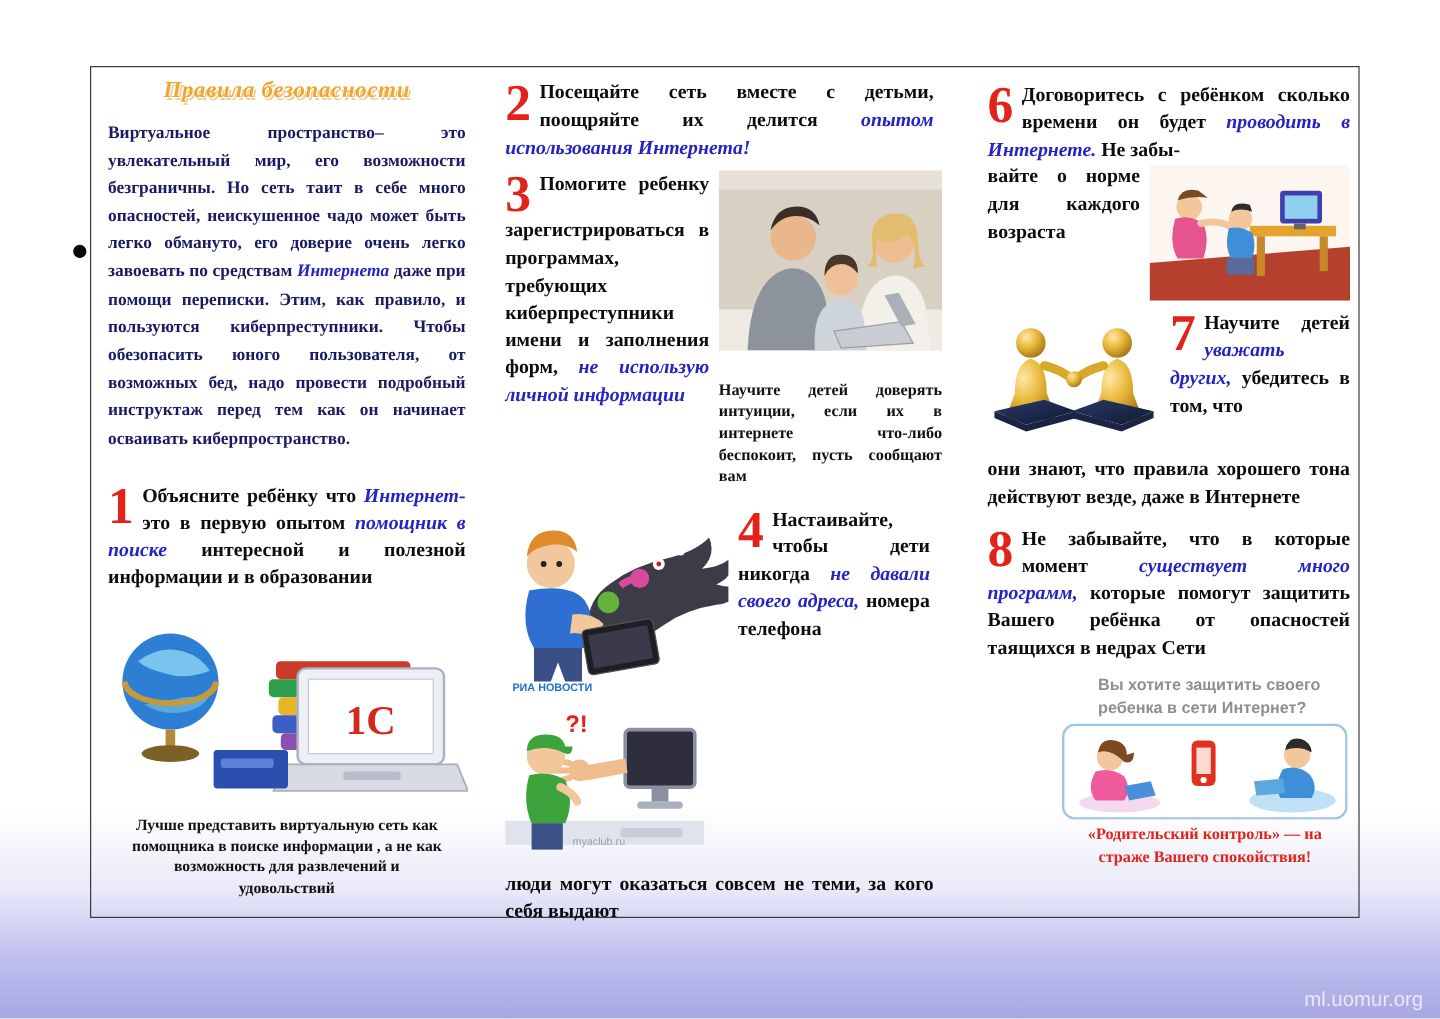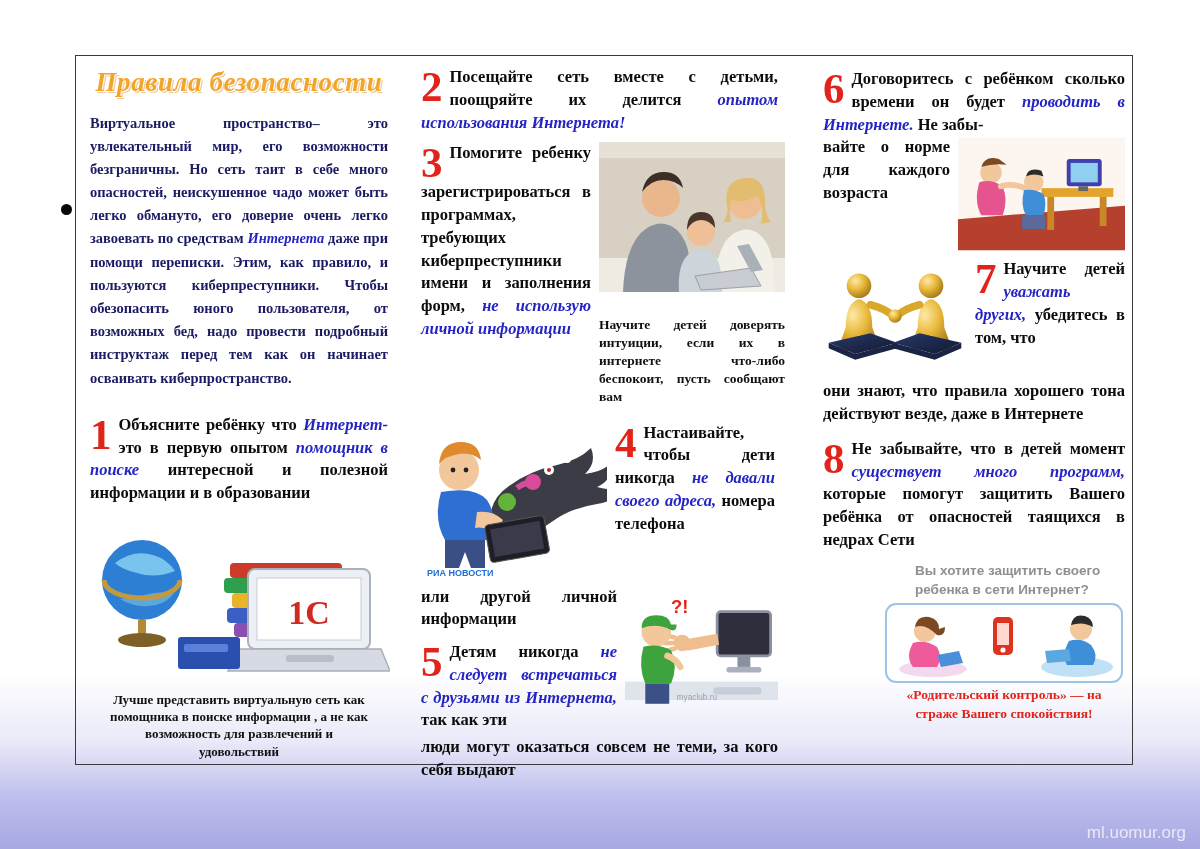--- a/index.html
+++ b/index.html
@@ -7,21 +7,21 @@
   .page{position:absolute;inset:0;background:#fff;overflow:hidden;}
   .bottom-gradient{position:absolute;left:0;bottom:0;width:100%;height:175px;
     background:linear-gradient(180deg, rgba(255,255,255,0) 0%, rgba(208,208,241,0.45) 38%, #bfbfee 70%, #a7a7e2 100%);}
   .watermark{position:absolute;right:14px;bottom:6px;font-family:"Liberation Sans",sans-serif;font-size:17px;color:#e8e8f8;}
   .border-box{position:absolute;left:75px;top:55px;width:1056px;height:708px;border:1px solid #3a3a3a;}
   .punch-dot{position:absolute;left:61px;top:204px;width:11px;height:11px;border-radius:50%;background:#070707;}
   .col{position:absolute;}
   .col1{left:90px;top:62px;width:298px;}
   .col2{left:421px;top:66px;width:357px;}
   .col3{left:823px;top:68px;width:302px;}
-  .title{font-size:27px;font-weight:bold;font-style:italic;color:#f2a52b;text-align:center;line-height:1.5;letter-spacing:0.6px;
+  .title{font-size:19px;font-weight:bold;font-style:italic;color:#f2a52b;text-align:center;line-height:1.5;letter-spacing:0.6px;
     text-shadow:1px 1px 0 rgba(255,255,255,0.9), 2px 2px 0 rgba(213,138,30,0.45);}
   .intro{margin-top:9px;font-size:14.5px;font-weight:bold;color:#1b1b63;line-height:1.6;text-align:justify;}
   .item{font-size:16.5px;font-weight:bold;color:#0c0c0c;line-height:1.38;text-align:justify;}
   .item::after{content:"";display:block;clear:both;}
   .seg-em{color:#2424c4;font-style:italic;}
   .num{float:left;font-size:43px;line-height:37px;color:#e2231a;margin:2px 7px 0 0;font-weight:bold;}
   .caption{font-size:13px;font-weight:bold;color:#111;line-height:1.33;}
   .center-cap{text-align:center;width:268px;margin:14px auto 0;}
   .just{text-align:justify;margin-top:24px;font-size:13.5px;}
   .flexrow{display:flex;gap:8px;align-items:flex-start;}
@@ -154,27 +154,20 @@
         </g>
         <text x="6" y="154" font-size="9" font-weight="bold" fill="#1f6fd0" font-family="Liberation Sans, sans-serif">РИА НОВОСТИ</text>
       </svg>
       <div class="item narrow160">
         <span class="num">4</span>
         <span><span class="seg-p">Настаивайте, чтобы дети никогда </span><span class="seg-em">не давали своего адреса, </span><span class="seg-p">номера телефона</span></span>
       </div>
     </div>
 
     <div class="flexrow mt4">
-      <div class="leftstack">
-        <div class="item"><span class="seg-p">или другой личной информации</span></div>
-        <div class="item mt10">
-          <span class="num">5</span>
-          <span><span class="seg-p">Детям никогда </span><span class="seg-em">не следует встречаться с друзьями из Интернета, </span><span class="seg-p">так как эти</span></span>
-        </div>
-      </div>
       <svg width="166" height="136" viewBox="0 0 166 136">
         <rect x="0" y="98" width="166" height="20" fill="#dfe3ec"></rect>
         <g>
           <rect x="100" y="22" width="58" height="48" rx="4" fill="#2e2e3c" stroke="#8a90a0" stroke-width="3"></rect>
           <rect x="122" y="70" width="14" height="12" fill="#8a90a0"></rect>
           <rect x="110" y="82" width="38" height="6" rx="3" fill="#aab0be"></rect>
           <rect x="96" y="104" width="52" height="8" rx="3" fill="#c8cdd8"></rect>
         </g>
         <g>
           <path d="M100 46 l-34 6 q-8 2 -6 8 q2 5 10 4 l32 -6z" fill="#f0bd8e"></path>
@@ -261,21 +254,21 @@
       </svg>
       <div class="item narrow150">
         <span class="num">7</span>
         <span><span class="seg-p">Научите детей </span><span class="seg-em">уважать других, </span><span class="seg-p">убедитесь в том, что</span></span>
       </div>
     </div>
     <div class="item mt2"><span class="seg-p">они знают, что правила хорошего тона действуют везде, даже в Интернете</span></div>
 
     <div class="item mt12">
       <span class="num">8</span>
-      <span><span class="seg-p">Не забывайте, что в детей момент </span><span class="seg-em">существует много программ, </span><span class="seg-p">которые помогут защитить Вашего ребёнка от опасностей таящихся в недрах Сети</span></span>
+      <span><span class="seg-p">Не забывайте, что в которые момент </span><span class="seg-em">существует много программ, </span><span class="seg-p">которые помогут защитить Вашего ребёнка от опасностей таящихся в недрах Сети</span></span>
     </div>
 
     <p class="question">Вы хотите защитить своего ребенка в сети Интернет?</p>
 
     <svg class="parental" width="238" height="80" viewBox="0 0 238 80">
       <rect x="1" y="1" width="236" height="78" rx="10" fill="#ffffff" stroke="#9ec4e8" stroke-width="2"></rect>
       <g>
         <ellipse cx="48" cy="66" rx="34" ry="8" fill="#f3d9ee"></ellipse>
         <circle cx="40" cy="28" r="11" fill="#f2c79b"></circle>
         <path d="M30 24 q2 -12 14 -10 q10 2 10 12 l6 -2 q0 10 -8 8 q-12 -12 -22 -8z" fill="#7c4a22"></path>

